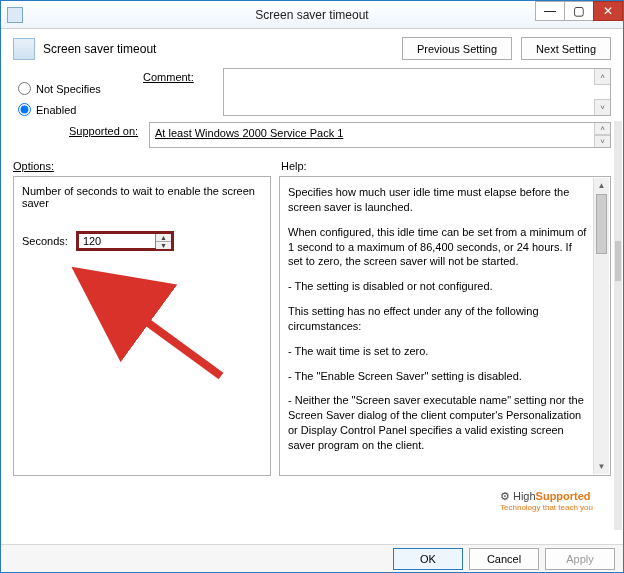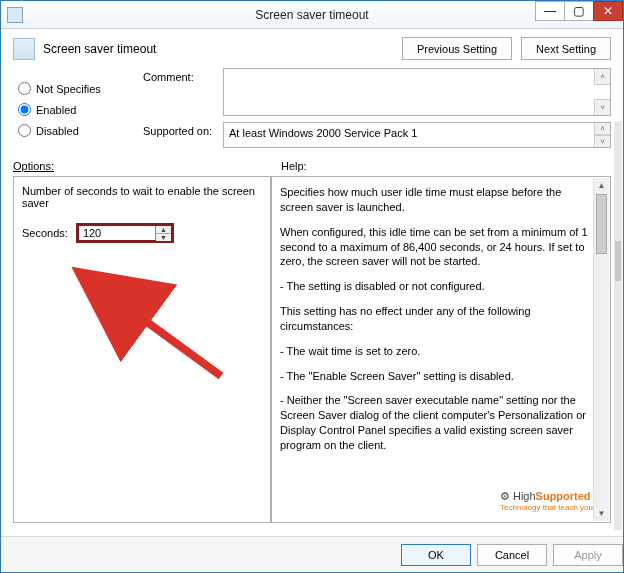--- a/index.html
+++ b/index.html
@@ -12,50 +12,50 @@
 .winbtn.close { background: #c84031; color: #fff; border-color:#a83021;}
 .content { padding: 8px 12px 0 12px; }
 .row1 { display: flex; align-items: center; margin-bottom: 8px; }
 .policy-icon { width: 22px; height: 22px; background: linear-gradient(#e8f0f8,#cfe2f2); border:1px solid #9abedb; margin-right:8px;}
 .row1 h1 { font-size: 12px; font-weight: normal; margin:0; flex:0 0 auto; }
 .row1 .spacer { flex:1; }
 .navbtn { height:23px; padding:0 14px; background:#fdfdfd; border:1px solid #adadad; margin-left:9px;}
 .radios { float:left; width:130px; padding-top:6px;}
 .radios label{display:block; margin:5px 0;}
 .radios input{margin-right:5px; vertical-align:-2px;}
-.fieldcol { margin-left: 56px; }
+.fieldcol { margin-left: 56px; text-decoration: underline; }
 .field { display:flex; margin-bottom:6px; }
 .field .lbl { width:80px; padding-top:3px; text-align:left;}
 .textbox { flex:1; border:1px solid #b0b0b0; background:#fff; padding:4px 5px; position:relative; min-height:26px;}
 .textbox.comment{height:48px;}
 .textbox.supported{height:22px;}
 .mini-sb{position:absolute; right:0; top:0; bottom:0; width:16px; display:flex; flex-direction:column; justify-content:space-between;}
 .mini-sb span{height:16px; background:#f0f0f0; border-left:1px solid #ccc; display:flex;align-items:center;justify-content:center; font-size:8px; color:#666; border-bottom:1px solid #ccc;}
 .mini-sb span:last-child{border-bottom:none; border-top:1px solid #ccc;}
 .clear{clear:both;}
 .section-labels{display:flex; margin-top:6px;}
 .section-labels div:first-child{width:268px;text-decoration:underline;}
-.panes { display:flex; gap:0; margin-top:4px; height:347px;}
+.panes { display:flex; gap:8px; margin-top:4px; height:300px;}
 .pane { border:1px solid #b0b0b0; background:#fff; padding:8px; position:relative;}
 .pane.options{width:258px;}
 .pane.help{flex:1;}
 .help-text{height:100%; overflow:hidden; padding-right:14px; line-height:1.35;}
 .help-text p{margin:0 0 10px 0;}
 .help .sb{position:absolute; right:1px; top:1px; bottom:1px; width:16px; background:#f0f0f0; border-left:1px solid #ddd;}
 .sb .thumb{position:absolute; left:2px; right:2px; top:16px; height:60px; background:#cdcdcd; border:1px solid #aaa;}
 .sb .arr{position:absolute; left:0; right:0; height:15px; display:flex;align-items:center;justify-content:center; font-size:8px; color:#666;}
 .sb .arr.up{top:0;} .sb .arr.dn{bottom:0;}
-.spinner-row{display:flex; align-items:center; margin-top:14px;}
+.spinner-row{display:flex; align-items:center; margin-top:22px;}
 .spinner-row .slabel{margin-right:8px;}
 .spinner{display:flex; border:3px solid #7f1d1d; height:20px;}
 .spinner input{border:none; width:76px; padding:0 4px; outline:none;}
 .spbtns{display:flex; flex-direction:column; width:16px; border-left:1px solid #888;}
 .spbtns span{flex:1; background:#f0f0f0; display:flex; align-items:center; justify-content:center; font-size:7px; color:#444; border-bottom:1px solid #aaa;}
 .spbtns span:last-child{border-bottom:none;}
-.footer{position:absolute; bottom:0; left:0; right:0; height:36px; border-top:1px solid #d8d8d8; display:flex; justify-content:flex-end; align-items:center; padding:0 0; gap:6px; background:#f6f6f6;}
+.footer{position:absolute; bottom:0; left:0; right:0; height:28px; border-top:1px solid #d8d8d8; display:flex; justify-content:flex-end; align-items:center; padding:0 8px; gap:6px; background:#f6f6f6;}
 .footer button{width:70px; height:22px; border:1px solid #adadad; background:#fdfdfd;}
 .footer button.primary{border:1px solid #2a7ac0; background:#eef6fd;}
 .footer button.disabled{color:#9a9a9a;}
 .watermark{position:absolute; right:30px; bottom:60px; font-size:14px; color:#444; pointer-events:none;}
 .watermark b{color:#e67817;}
 .watermark small{display:block; font-size:8px; color:#e67817; text-align:right;}
 .arrow{position:absolute; pointer-events:none;}
 .arrow svg{overflow:visible;}
 .right-gutter{position:absolute; right:1px; top:120px; bottom:42px; width:8px; background:#e8e8e8;}
 .gutter-thumb{position:absolute; top:120px; left:1px; right:1px; height:40px; background:#c8c8c8;}
@@ -78,21 +78,20 @@
     <div class="policy-icon"></div>
     <h1>Screen saver timeout</h1>
     <div class="spacer"></div>
     <button class="navbtn">Previous Setting</button>
     <button class="navbtn">Next Setting</button>
   </div>
 
   <div class="radios">
     <label><input type="radio" name="st" style=""><span>Not Specifies</span></label>
     <label><input type="radio" name="st" checked="" style=""><span>Enabled</span></label>
-    <label><input type="radio" name="st" style=""><span>Disabled</span></label>
   </div>
 
   <div class="fieldcol">
     <div class="field">
       <div class="lbl">Comment:</div>
       <div class="textbox comment">
         <span></span>
         <div class="mini-sb">
             <span>˄</span>
             <span>˅</span>

